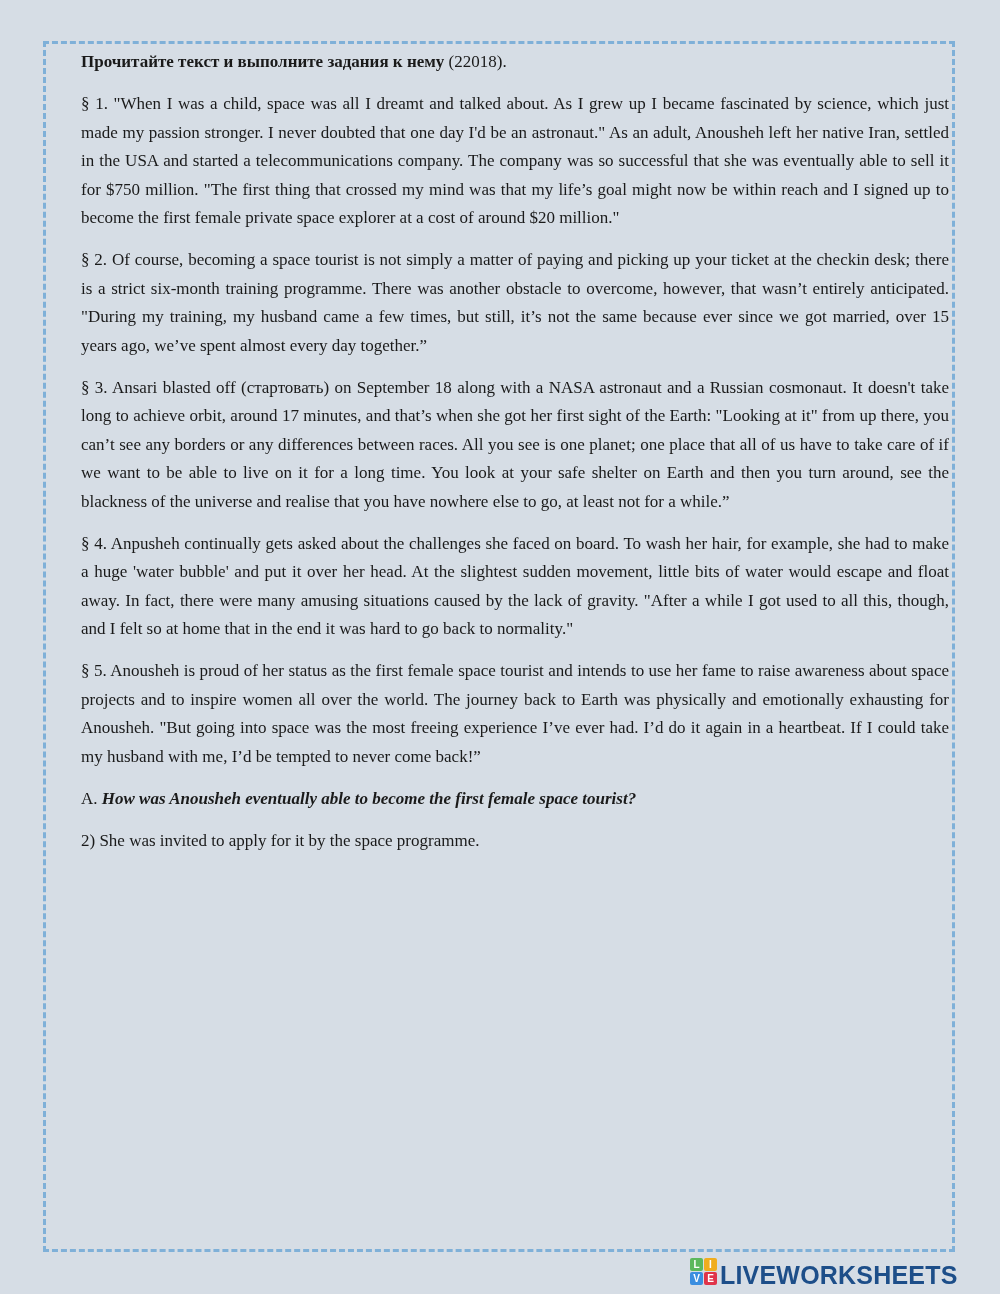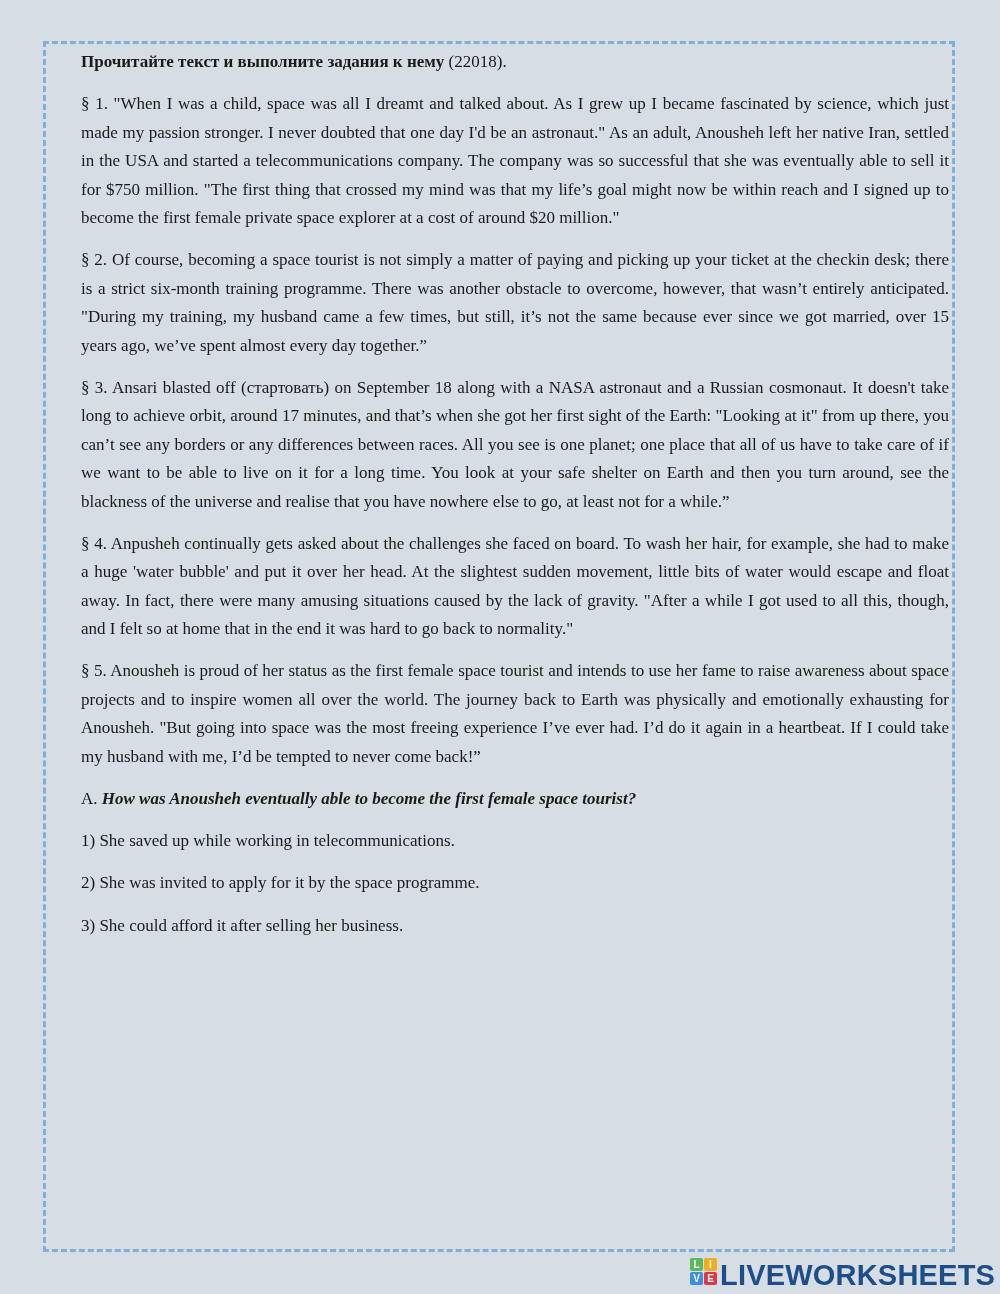--- a/index.html
+++ b/index.html
@@ -18,38 +18,36 @@
   .content p { margin:0 0 13.5px 0; text-align:justify; }
   .heading b { font-weight:bold; }
   .instr { font-weight:bold; }
   .question i { font-weight:bold; }
   .opt { text-align:left !important; margin-bottom:14px !important; }
   .logo {
     position:absolute; left:690px; top:1255px; height:32px; display:flex; align-items:center;
   }
   .tiles { display:grid; grid-template-columns:13px 13px; grid-template-rows:13px 13px; gap:1px; margin-right:3px; }
   .tile { font-family:"Liberation Sans", sans-serif; font-weight:bold; font-size:10px; color:#fff; display:flex; align-items:center; justify-content:center; border-radius:2px; }
-  .logo-text { font-family:"Liberation Sans", sans-serif; font-weight:bold; font-size:29px; color:#1d4e89; letter-spacing:0.2px;margin-top:8px; }
+  .logo-text { font-family:"Liberation Sans", sans-serif; font-weight:bold; font-size:25px; color:#1d4e89; letter-spacing:0.2px;margin-top:8px; }
 </style>
 </head>
 <body>
 
 <div class="frame"></div>
 
 <div class="content">
   <p class="heading"><b>Прочитайте текст и выполните задания к нему</b><span> (22018).</span></p>
   <p>§ 1. "When I was a child, space was all I dreamt and talked about. As I grew up I became fascinated by science, which just made my passion stronger. I never doubted that one day I'd be an astronaut." As an adult, Anousheh left her native Iran, settled in the USA and started a telecommunications company. The company was so successful that she was eventually able to sell it for $750 million. "The first thing that crossed my mind was that my life’s goal might now be within reach and I signed up to become the first female private space explorer at a cost of around $20 million."</p>
   <p>§ 2. Of course, becoming a space tourist is not simply a matter of paying and picking up your ticket at the checkin desk; there is a strict six-month training programme. There was another obstacle to overcome, however, that wasn’t entirely anticipated. "During my training, my husband came a few times, but still, it’s not the same because ever since we got married, over 15 years ago, we’ve spent almost every day together.”</p>
   <p>§ 3. Ansari blasted off (стартовать) on September 18 along with a NASA astronaut and a Russian cosmonaut. It doesn't take long to achieve orbit, around 17 minutes, and that’s when she got her first sight of the Earth: "Looking at it" from up there, you can’t see any borders or any differences between races. All you see is one planet; one place that all of us have to take care of if we want to be able to live on it for a long time. You look at your safe shelter on Earth and then you turn around, see the blackness of the universe and realise that you have nowhere else to go, at least not for a while.”</p>
   <p>§ 4. Anpusheh continually gets asked about the challenges she faced on board. To wash her hair, for example, she had to make a huge 'water bubble' and put it over her head. At the slightest sudden movement, little bits of water would escape and float away. In fact, there were many amusing situations caused by the lack of gravity. "After a while I got used to all this, though, and I felt so at home that in the end it was hard to go back to normality."</p>
   <p>§ 5. Anousheh is proud of her status as the first female space tourist and intends to use her fame to raise awareness about space projects and to inspire women all over the world. The journey back to Earth was physically and emotionally exhausting for Anousheh. "But going into space was the most freeing experience I’ve ever had. I’d do it again in a heartbeat. If I could take my husband with me, I’d be tempted to never come back!”</p>
   <p class="question"><span>A. </span><i>How was Anousheh eventually able to become the first female space tourist?</i></p>
-  <p class="opt">1) She saved up while working in telecommunications.</p>
   <p class="opt">2) She was invited to apply for it by the space programme.</p>
-  <p class="opt">3) She could afford it after selling her business.</p>
 </div>
 
 <div class="logo">
   <div class="tiles">
     <div class="tile" style="background:#5cb85c">L</div>
     <div class="tile" style="background:#f0ad1e">I</div>
     <div class="tile" style="background:#3b8ee0">V</div>
     <div class="tile" style="background:#e0344a">E</div>
   </div>
   <span class="logo-text">LIVEWORKSHEETS</span>

